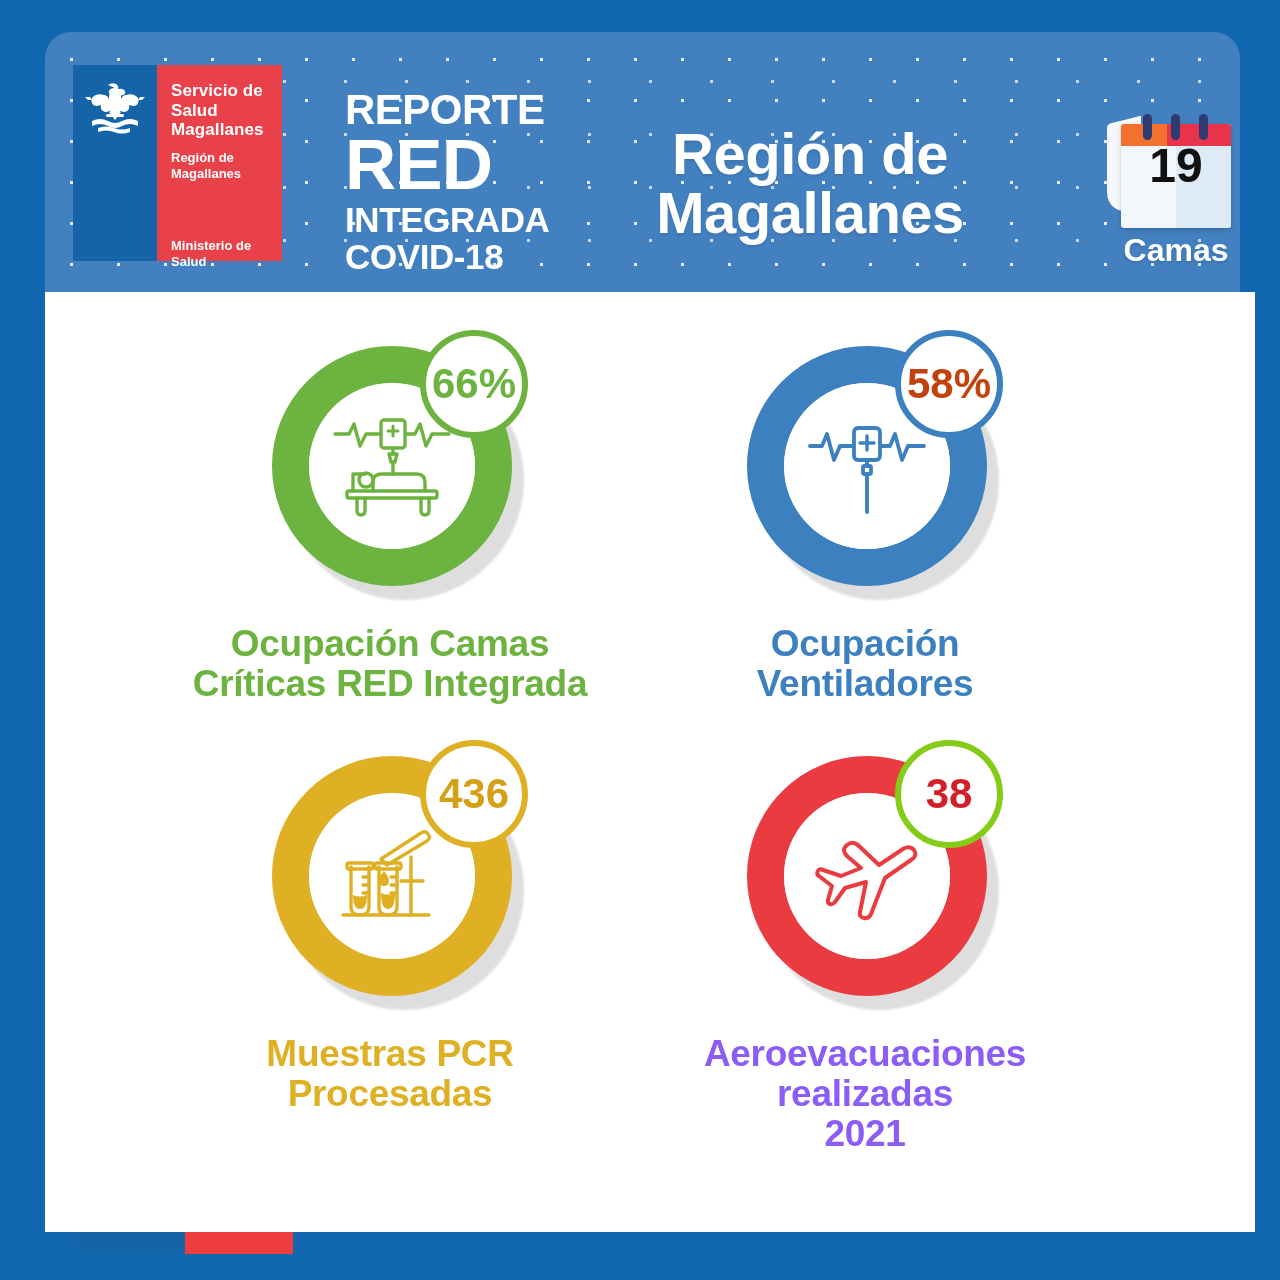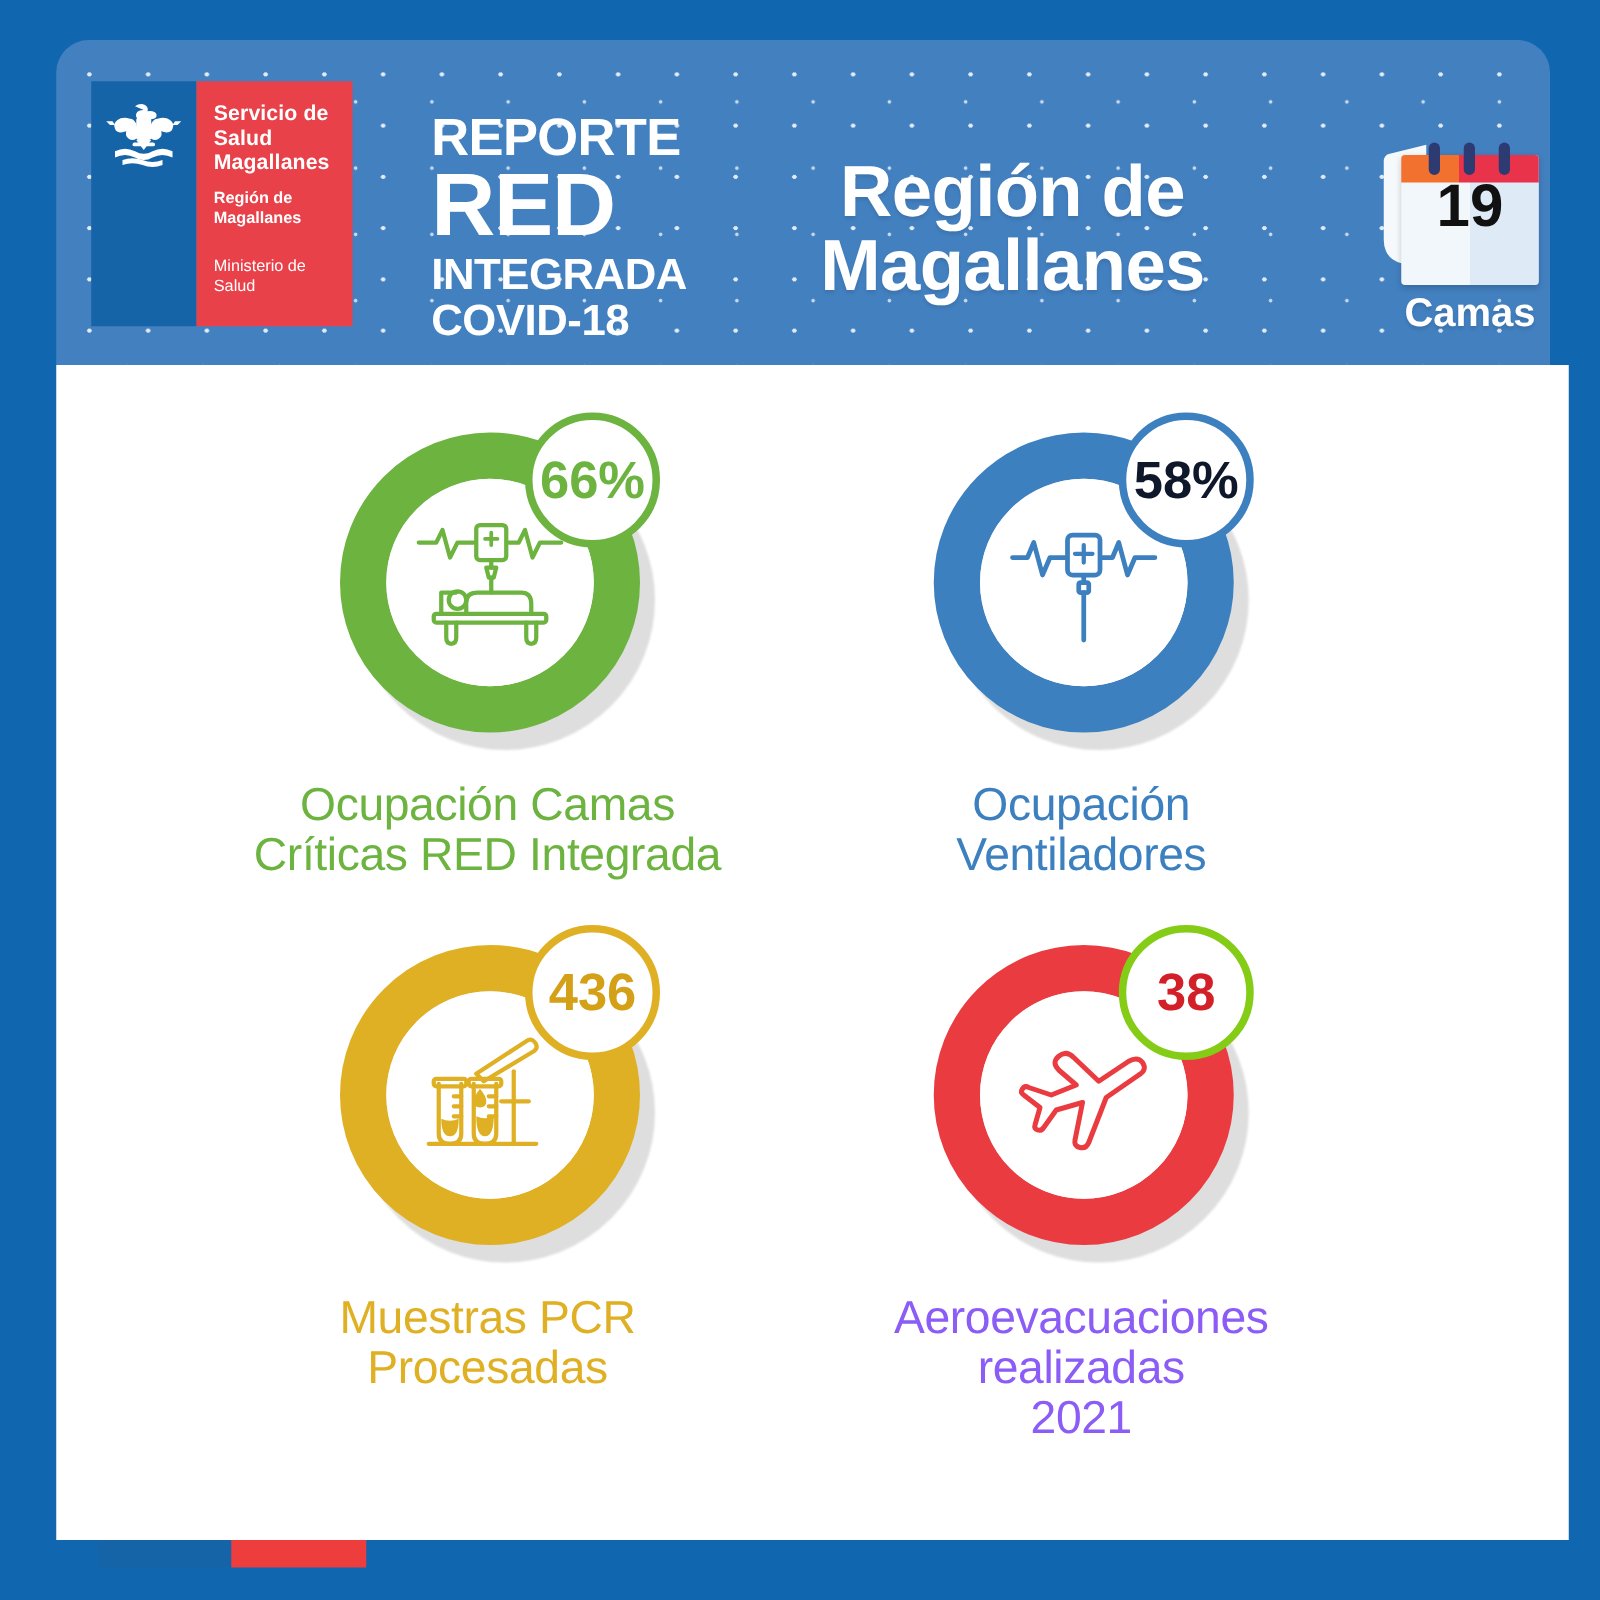--- a/index.html
+++ b/index.html
@@ -36,21 +36,21 @@
     width:84px;height:100%;background:#1664A8;
     position:relative;
   }
   .coat{position:absolute;left:50%;top:16px;transform:translateX(-50%);}
   .logo-red{
     flex:1;height:100%;background:#E8414A;
     color:#fff; padding:16px 0 0 14px; box-sizing:border-box;
   }
   .logo-red .l1{font-size:17px;font-weight:bold;line-height:1.16;letter-spacing:.1px;}
   .logo-red .l2{font-size:13px;font-weight:bold;line-height:1.2;margin-top:10px;}
-  .logo-red .l3{font-size:13px;font-weight:normal;line-height:1.2;margin-top:24px;}
+  .logo-red .l3{font-size:13px;font-weight:bold;line-height:1.2;margin-top:57px;}
 
   
   .reporte{
     position:absolute; left:300px; top:57px; color:#fff;
     line-height:1;
   }
   .reporte .r1{font-size:42px;font-weight:bold;letter-spacing:-0.5px;}
   .reporte .r2{font-size:71px;font-weight:bold;letter-spacing:-1px;margin-top:-2px;}
   .reporte .r3{font-size:35px;font-weight:bold;letter-spacing:-0.4px;margin-top:2px;}
   .reporte .r4{font-size:35px;font-weight:bold;letter-spacing:-0.4px;margin-top:2px;}
@@ -138,21 +138,21 @@
     border-radius:50%;background:#fff;
     box-sizing:border-box;
     display:flex;align-items:center;justify-content:center;
     z-index:5;
   }
   .badge span{
     font-size:42px;font-weight:bold;line-height:1;white-space:nowrap;
   }
   .label{
     width:420px;text-align:center;
-    font-size:37px;font-weight:normal;line-height:1.08;
+    font-size:37px;font-weight:bold;line-height:1.08;
     margin-top:4px;letter-spacing:-0.3px;
   }
 
   
   .flagbar{position:absolute;left:78px;top:1232px;width:215px;height:22px;}
   .flagbar .fb{position:absolute;top:0;height:22px;}
   .fb-blue{left:0;width:107px;background:#1664A8;}
   .fb-red{left:107px;width:108px;background:#EE3D3D;}
 </style>
 </head>
@@ -277,21 +277,21 @@
               <path d="M74 34 L82 34 L87 22 L94 48 L100 34 L116 34"></path>
               <rect x="46" y="16" width="26" height="32" rx="4"></rect>
               <path d="M59 24 L59 38 M52 31 L66 31" stroke-width="3.4"></path>
               <path d="M59 48 L59 54"></path>
               <rect x="55" y="54" width="8" height="8" rx="1.5"></rect>
               <path d="M59 62 L59 100"></path>
             </g>
           </svg>
         </div>
         <div class="badge" style="border:6px solid #3C80C0">
-          <span style="color:#0f172a">58%</span>
+          <span style="color:#c2410c">58%</span>
         </div>
       </div>
       <div class="label" style="color:#3C80C0">
         <div>Ocupación</div>
         <div>Ventiladores</div>
       </div>
     </div>
 
     <div class="stat s3">
       <div class="ringwrap">

